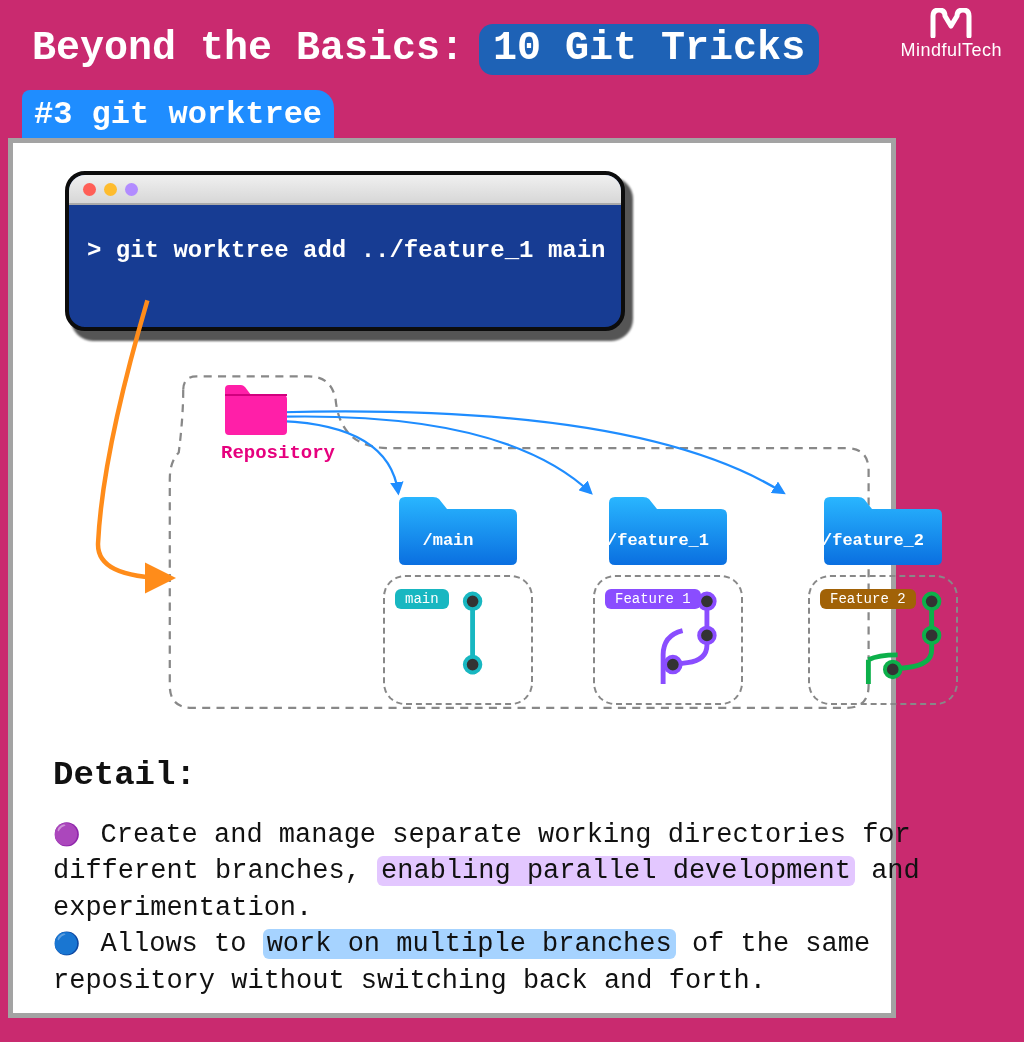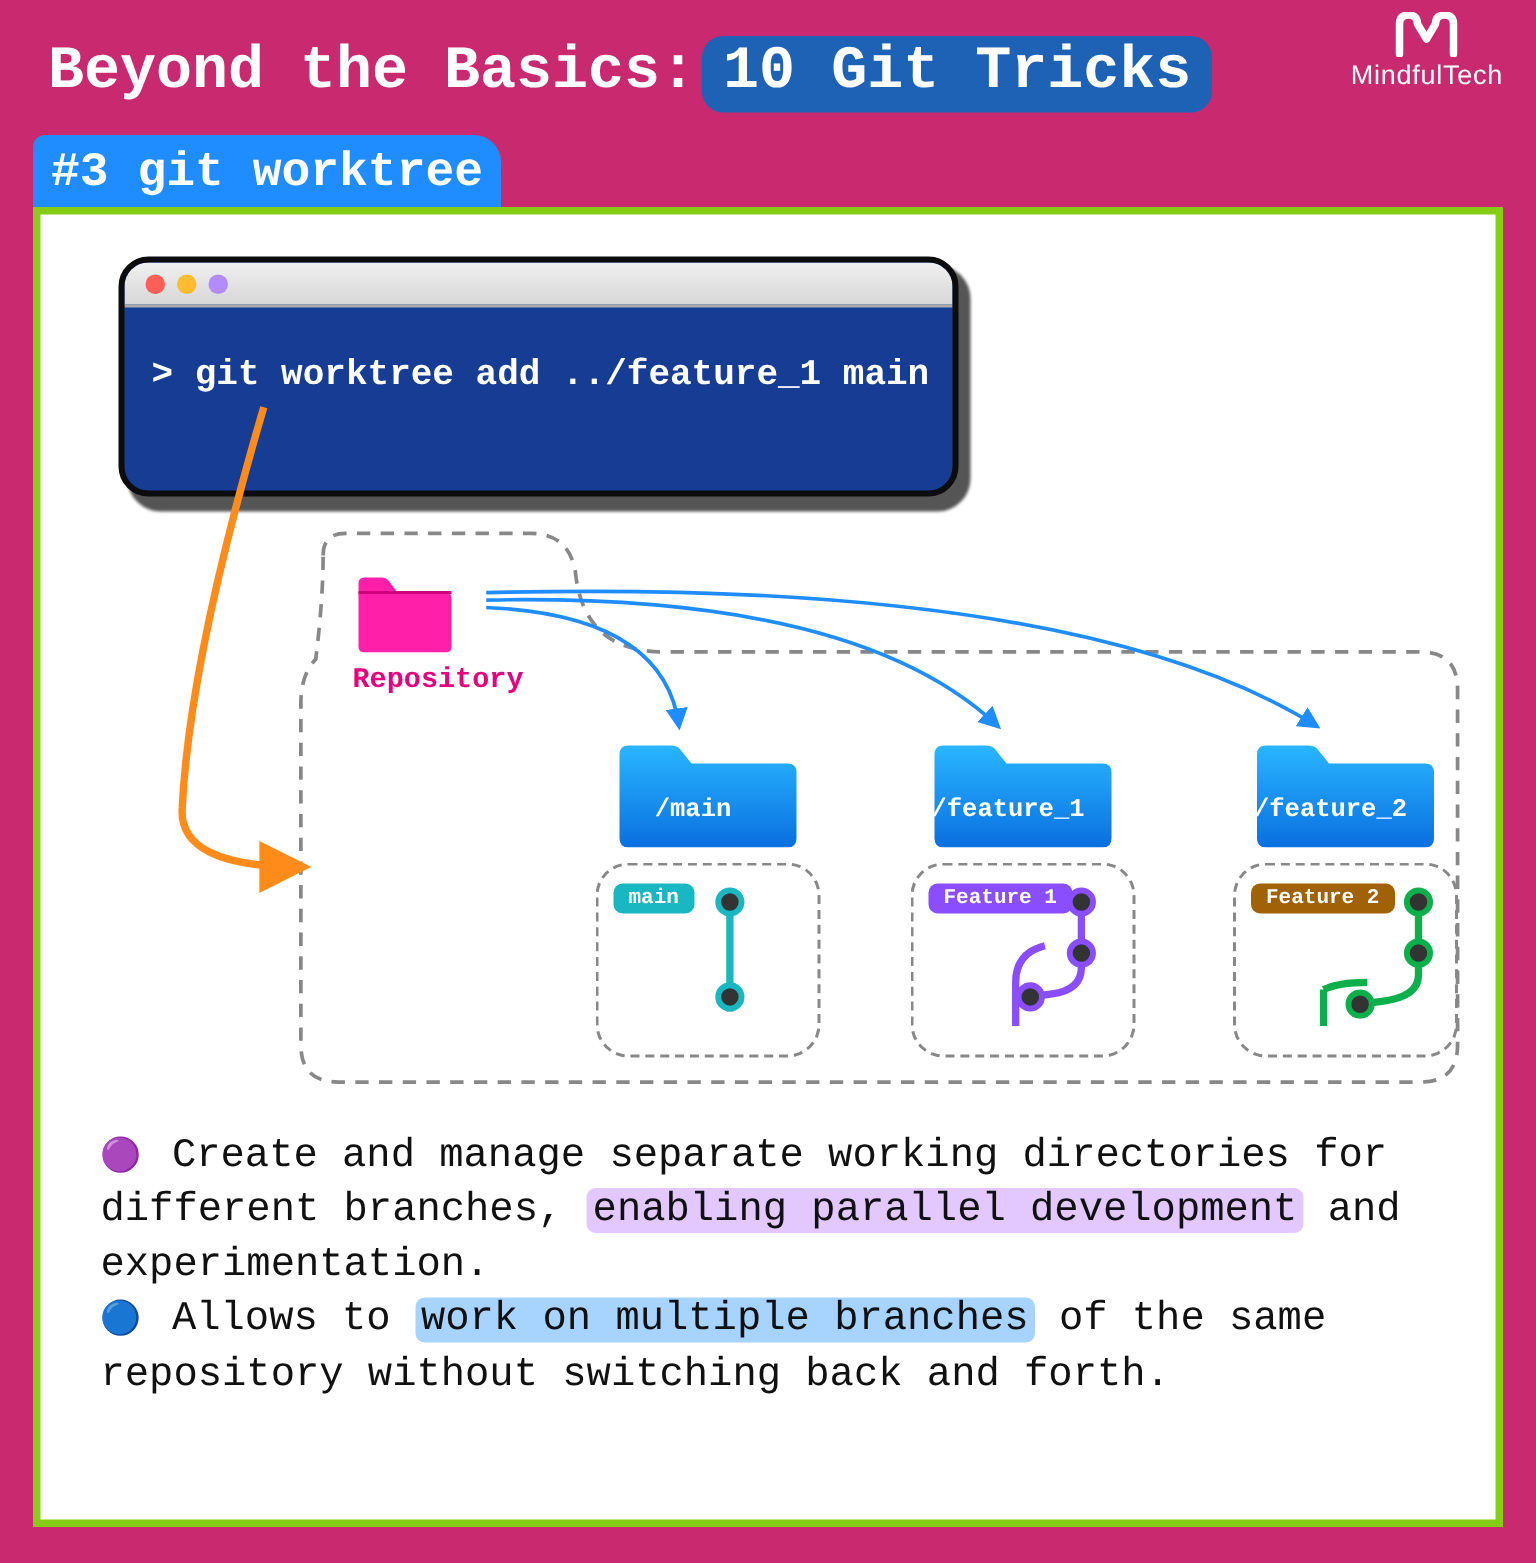--- a/index.html
+++ b/index.html
@@ -9,21 +9,21 @@
     background: #c92a6f;
     font-family: 'Menlo', 'Monaco', 'Courier New', monospace;
     overflow: hidden;
     position: relative;
   }
   .title-row {
     position: absolute;
     top: 24px; left: 32px;
     display: flex;
     align-items: baseline;
-    gap: 4px;
+    gap: 15px;
     font-size: 40px;
     font-weight: bold;
   }
   .title-a { color: #fff; }
   .title-b {
     background: #1e62b6;
     color: #fff;
     padding: 2px 14px 4px;
     border-radius: 14px;
   }
@@ -33,24 +33,24 @@
     color: #fff;
     font-family: sans-serif;
     font-size: 18px;
     font-weight: 400;
     letter-spacing: .5px;
     text-align: center;
   }
   .brand svg { display:block; margin:0 auto 2px; }
   .panel {
     position: absolute;
-    top: 138px; left: 22px;
-    width: 980px; height: 880px;
+    top: 138px; left: 8px;
+    width: 888px; height: 880px;
     background: #fff;
-    border: 5px solid #84cc16;
+    border: 5px solid #a3a3a3;
     border-radius: 0;
   }
   .tab {
     position: absolute;
     top: 90px; left: 22px;
     background: #1f8dff;
     color: #fff;
     font-size: 32px;
     font-weight: bold;
     padding: 6px 12px 8px;
@@ -122,21 +122,21 @@
     width:130px; text-align:center; top:40px; left:0;
   }
 
   .branchbox{
     margin-top:10px;
     border:2.5px dashed #888; border-radius:22px;
     height:130px; position:relative;
   }
   .branch-tag{
     position:absolute; top:12px; left:10px;
-    color:#fff; font-size:14px; font-weight:bold;
+    color:#fff; font-size:14px; font-weight:normal;
     padding:2px 10px; border-radius:6px;
   }
   .tag-main{ background:#18b7c1; }
   .tag-f1{ background:#8a4dff; }
   .tag-f2{ background:#a16207; }
   .branch-svg{ position:absolute; inset:0; }
 
   .detail{
     position:absolute;
     top:610px; left:40px; width:900px;
@@ -284,20 +284,21 @@
       <svg class="branch-svg" viewBox="0 0 150 130">
         <path d="M60 110 L60 85 M60 85 Q70 80 90 80 M125 25 L125 75 Q125 90 100 93 L85 95" stroke="#0cb04a" stroke-width="5" fill="none"></path>
         <circle cx="125" cy="25" r="8" fill="#333" stroke="#0cb04a" stroke-width="4"></circle>
         <circle cx="125" cy="60" r="8" fill="#333" stroke="#0cb04a" stroke-width="4"></circle>
         <circle cx="85" cy="95" r="8" fill="#333" stroke="#0cb04a" stroke-width="4"></circle>
       </svg>
     </div>
   </div>
 
   <div class="detail">
+    <h3>Detail:</h3>
     <p>
       <span class="bullet">🟣</span><span> Create and manage separate working directories for different branches, </span><span class="hl-purple">enabling parallel development</span><span> and experimentation.</span>
     </p>
     <p>
       <span class="bullet">🔵</span><span> Allows to </span><span class="hl-blue">work on multiple branches</span><span> of the same repository without switching back and forth.</span>
     </p>
   </div>
 
 </div>
 

